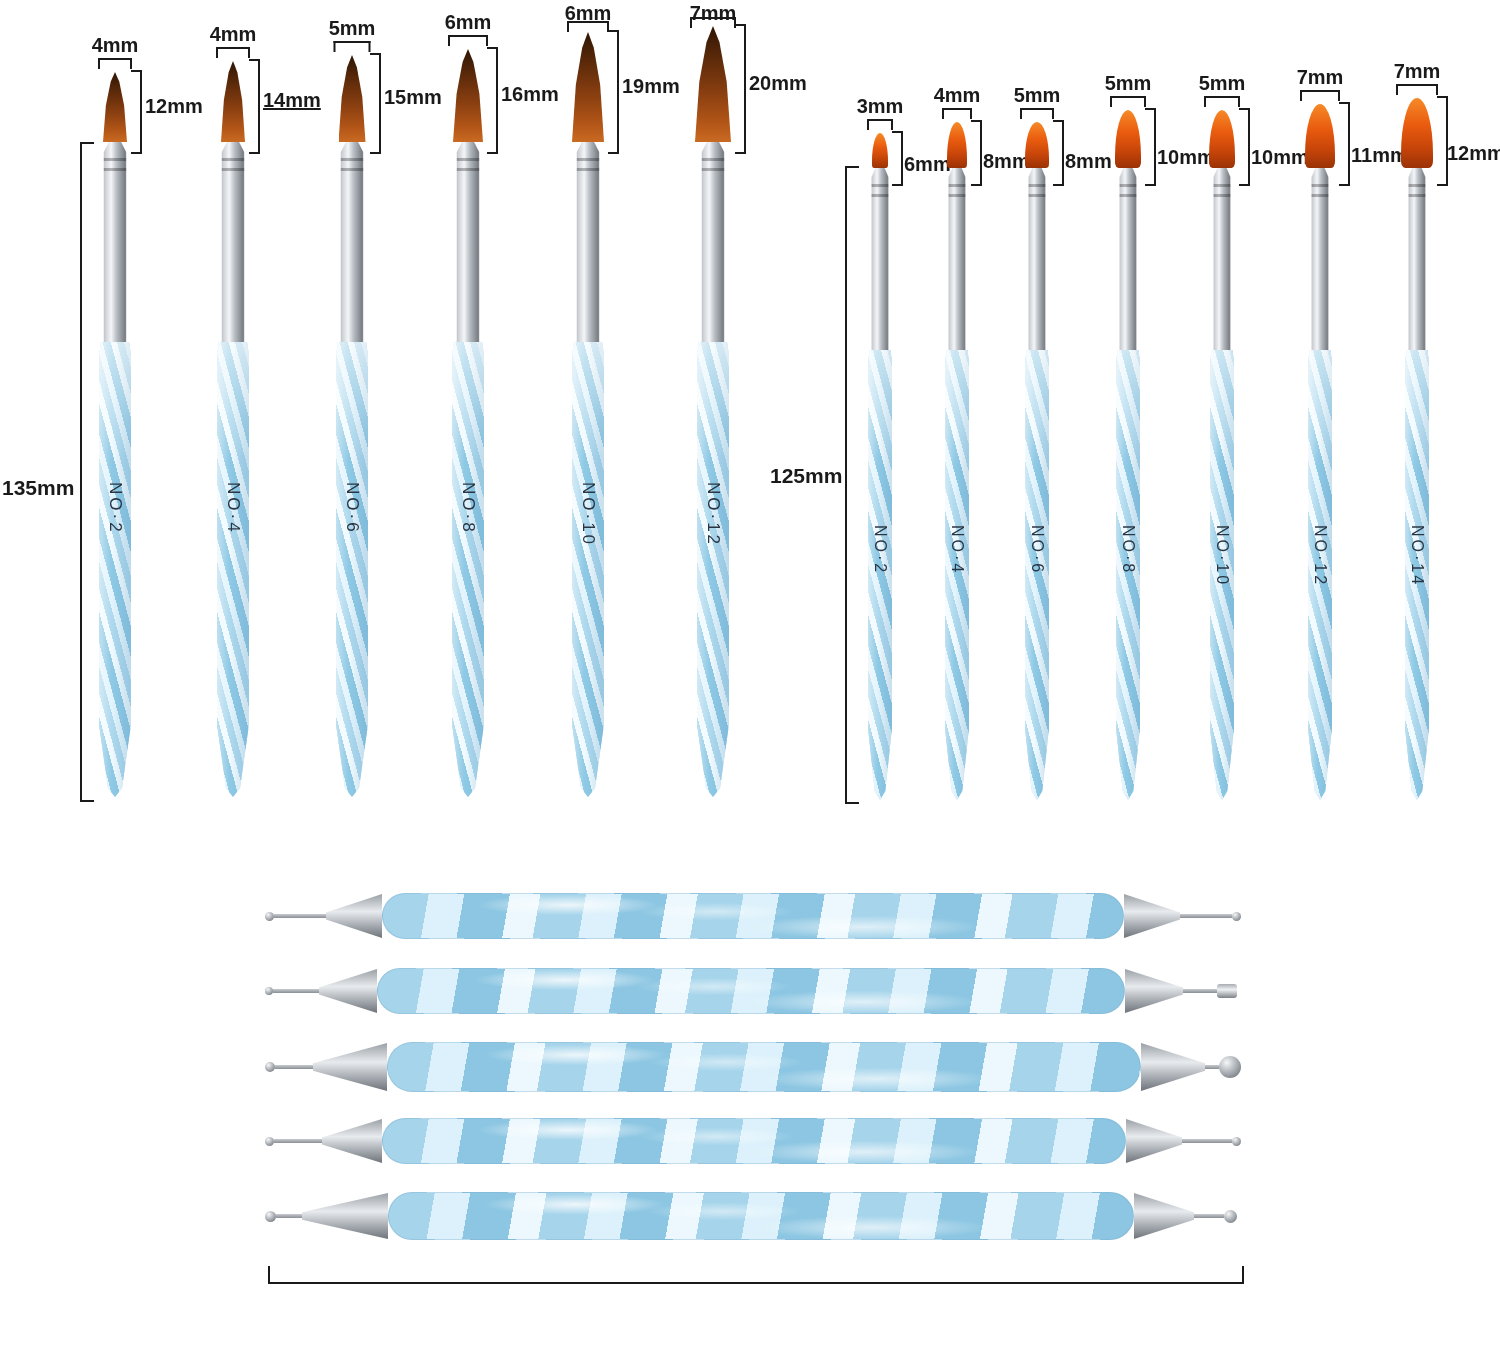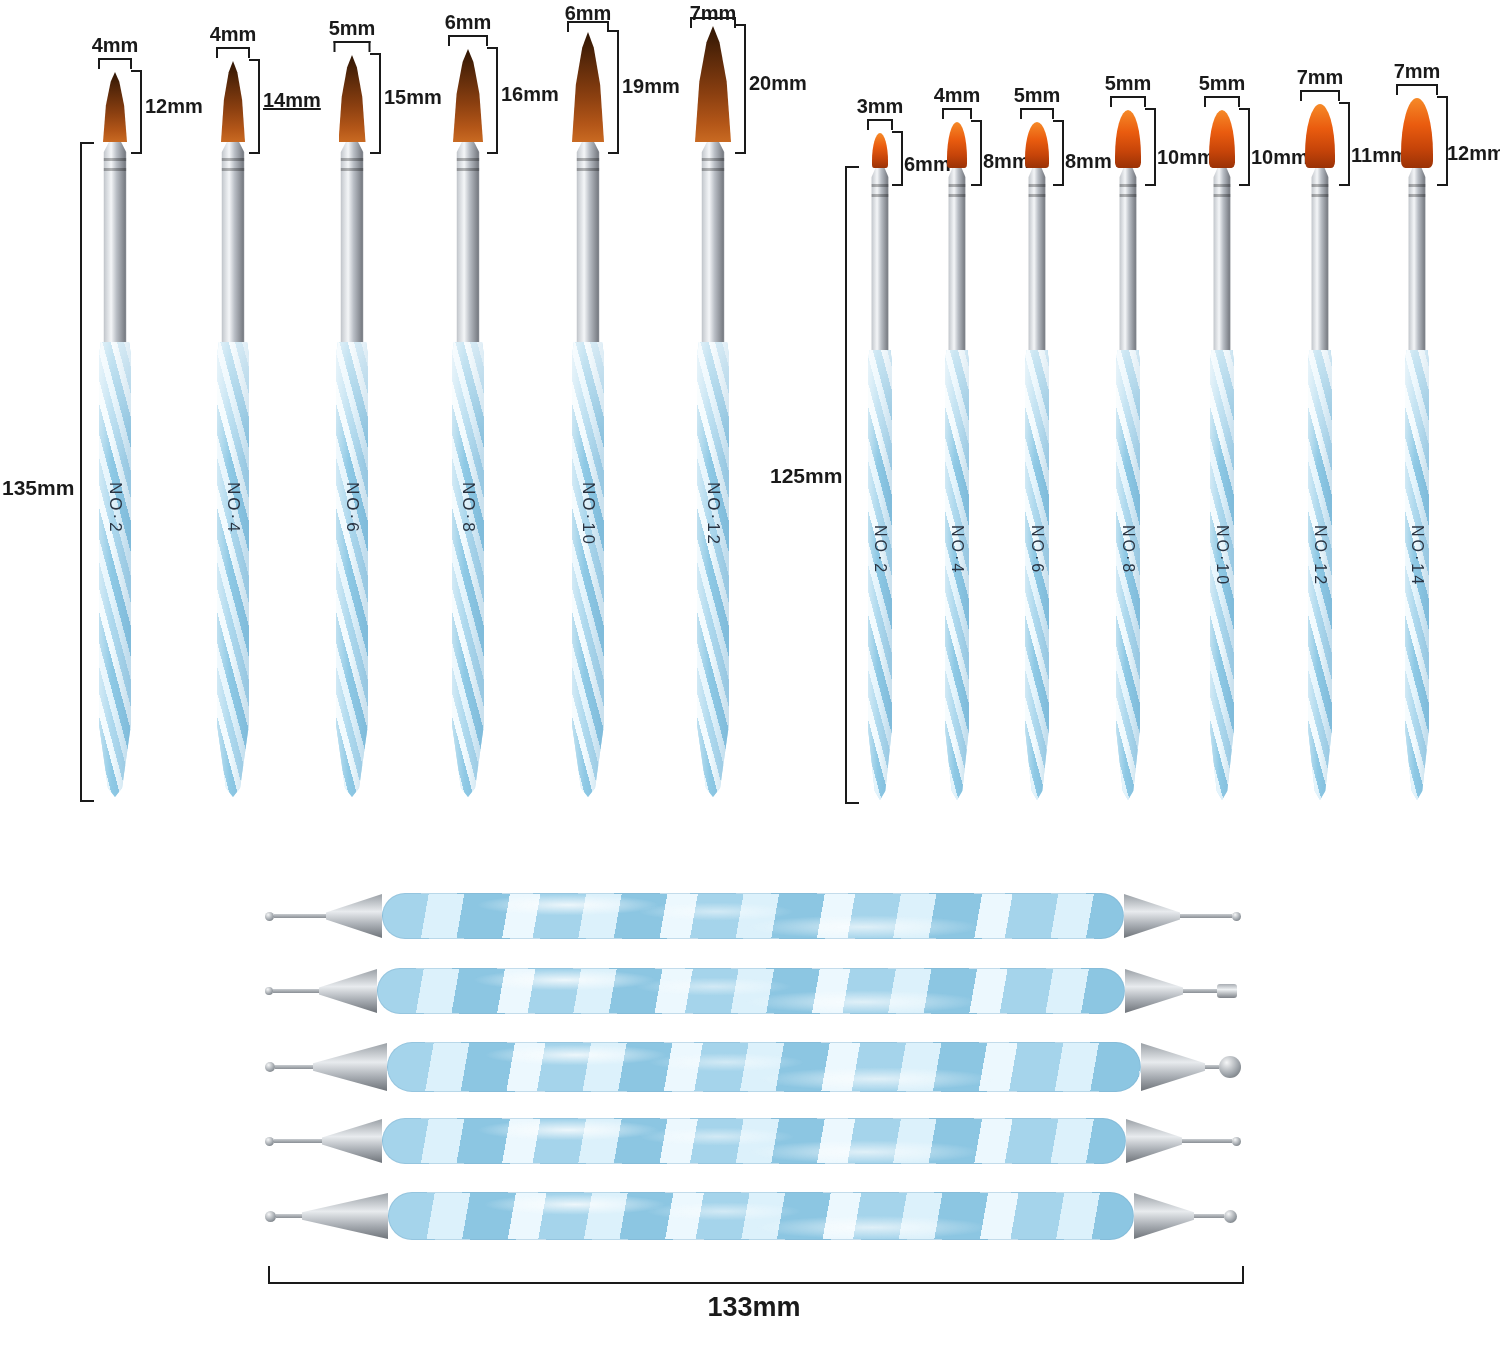--- a/index.html
+++ b/index.html
@@ -311,15 +311,14 @@
     <div class="ball" style="width:11px;height:11px;"></div>
     <div class="needle" style="width:26px;"></div>
     <div class="cone cone-l" style="width:86px;height:46px;"></div>
     <div class="pen-body" style="width:744px;height:46px;"></div>
     <div class="cone cone-r" style="width:60px;height:46px;"></div>
     <div class="needle" style="width:30px;"></div>
     <div class="ball" style="width:13px;height:13px;"></div>
   </div>
 
   <div class="bottom-bracket"></div>
-  <div class="bottom-label">133mm</div>
 
 </div>
 
 </body></html>

